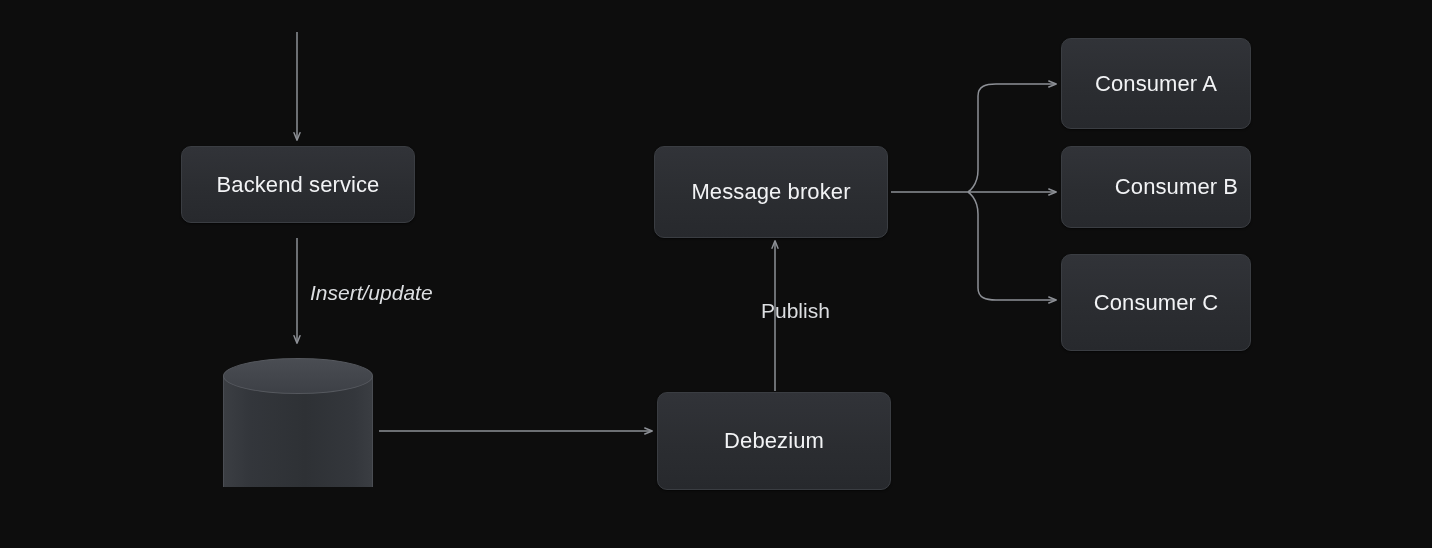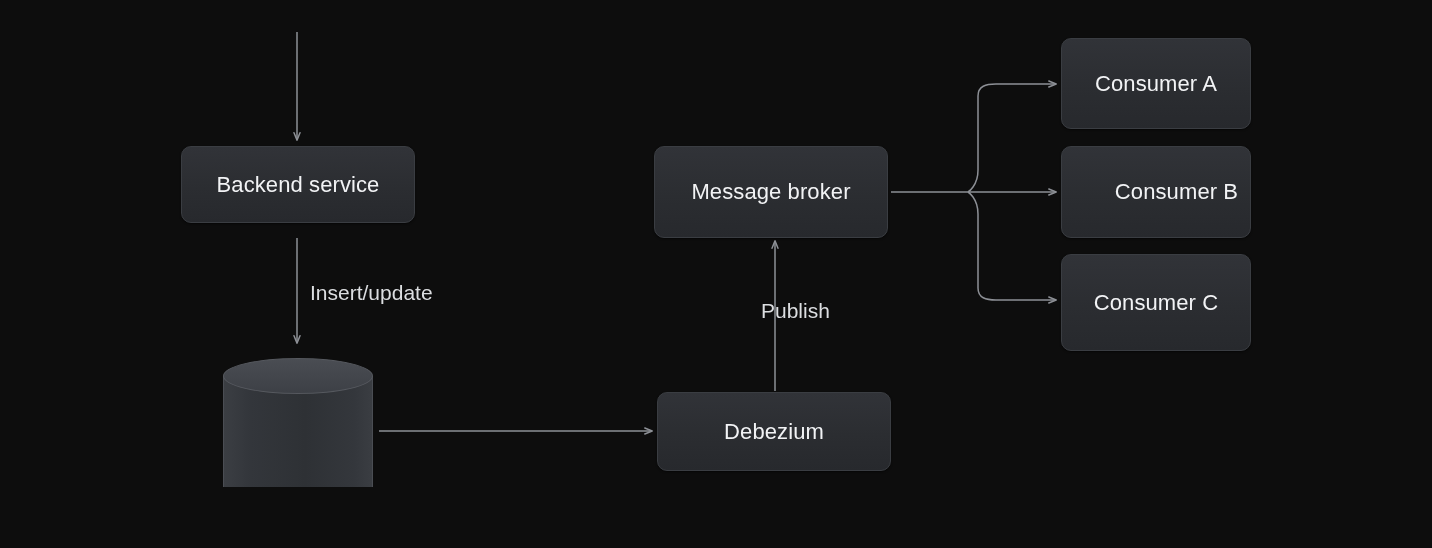--- a/index.html
+++ b/index.html
@@ -126,38 +126,38 @@
   <div class="node" style="left:181px; top:146px; width:234px; height:77px;">
     <span class="node-label">Backend service</span>
   </div>
 
   <div class="db">
     <div class="db-bottom"></div>
     <div class="db-body"></div>
     <div class="db-top"></div>
   </div>
 
-  <div class="node" style="left:657px; top:392px; width:234px; height:79px;">
+  <div class="node" style="left:657px; top:392px; width:234px; height:98px;">
     <span class="node-label">Debezium</span>
   </div>
 
   <div class="node" style="left:634px; top:146px; width:234px; height:92px;margin-left:20px;">
     <span class="node-label">Message broker</span>
   </div>
 
   <div class="node" style="left:1061px; top:38px; width:190px; height:91px;">
     <span class="node-label">Consumer A</span>
   </div>
 
-  <div class="node" style="left:1061px; top:146px; width:190px; height:92px;padding-left:41px;">
+  <div class="node" style="left:1061px; top:146px; width:190px; height:82px;padding-left:41px;">
     <span class="node-label">Consumer B</span>
   </div>
 
   <div class="node" style="left:1061px; top:254px; width:190px; height:97px;">
     <span class="node-label">Consumer C</span>
   </div>
 
-  <div class="edge-label" style="left:310px; top:281px;">Insert/update</div>
+  <div class="edge-label" style="left:310px; top:281px;font-style:italic;">Insert/update</div>
 
 
   <div class="edge-label" style="left:761px; top:299px;">Publish</div>
 
 </div>
 
 </body></html>

